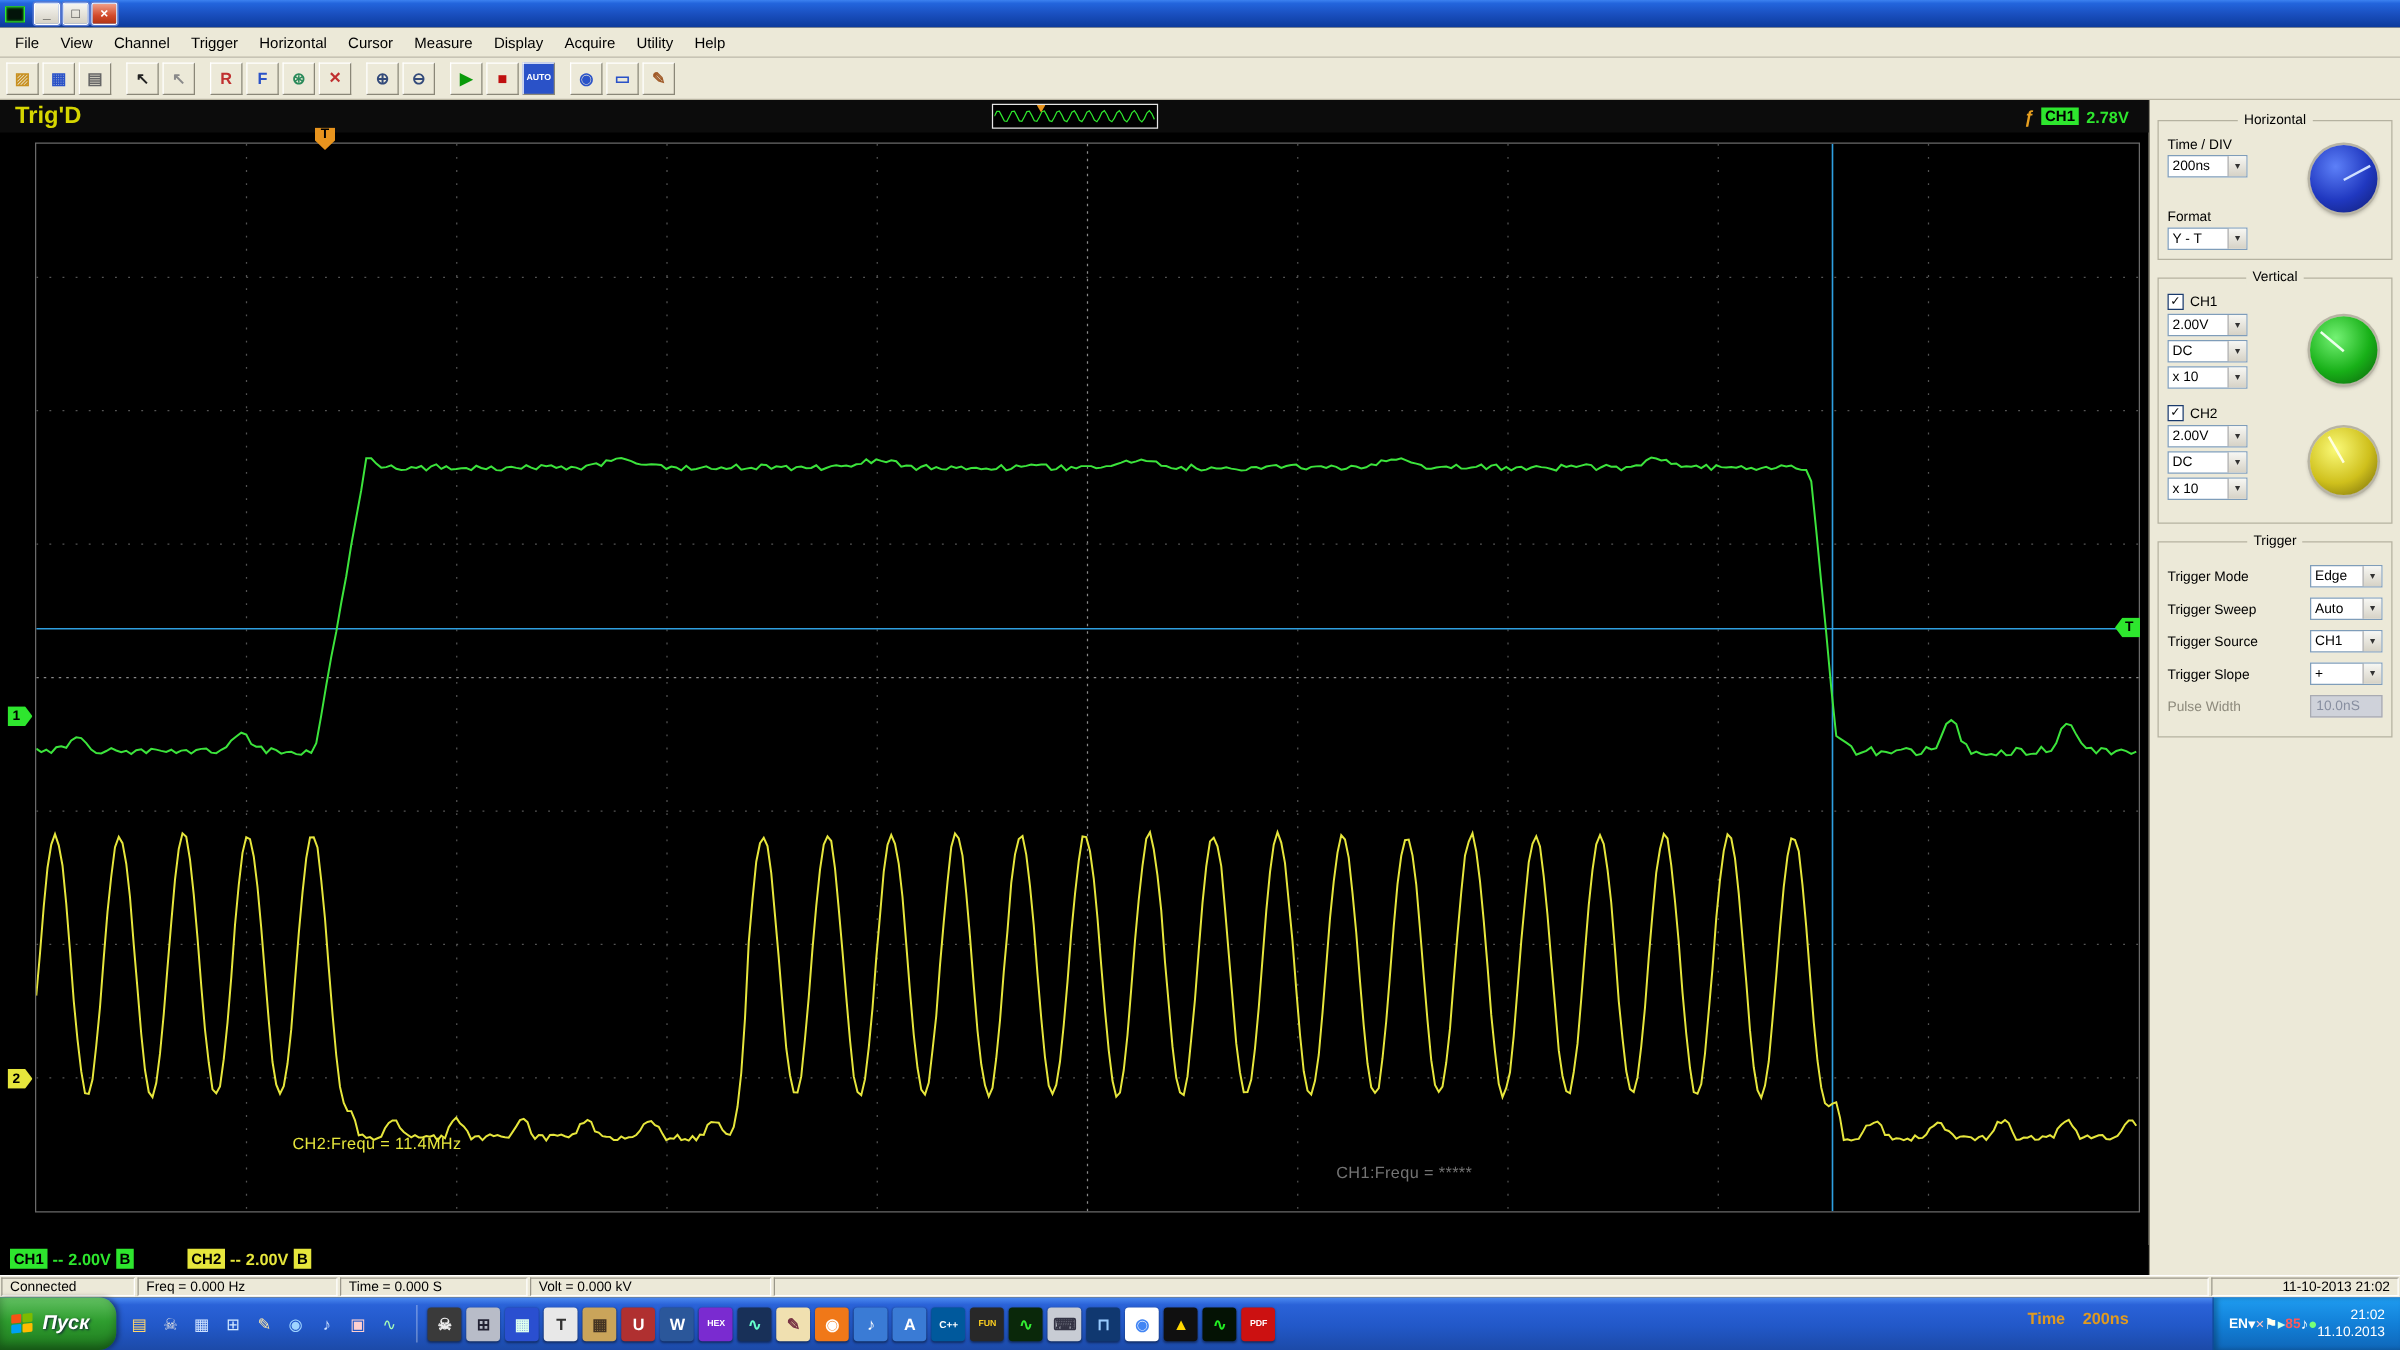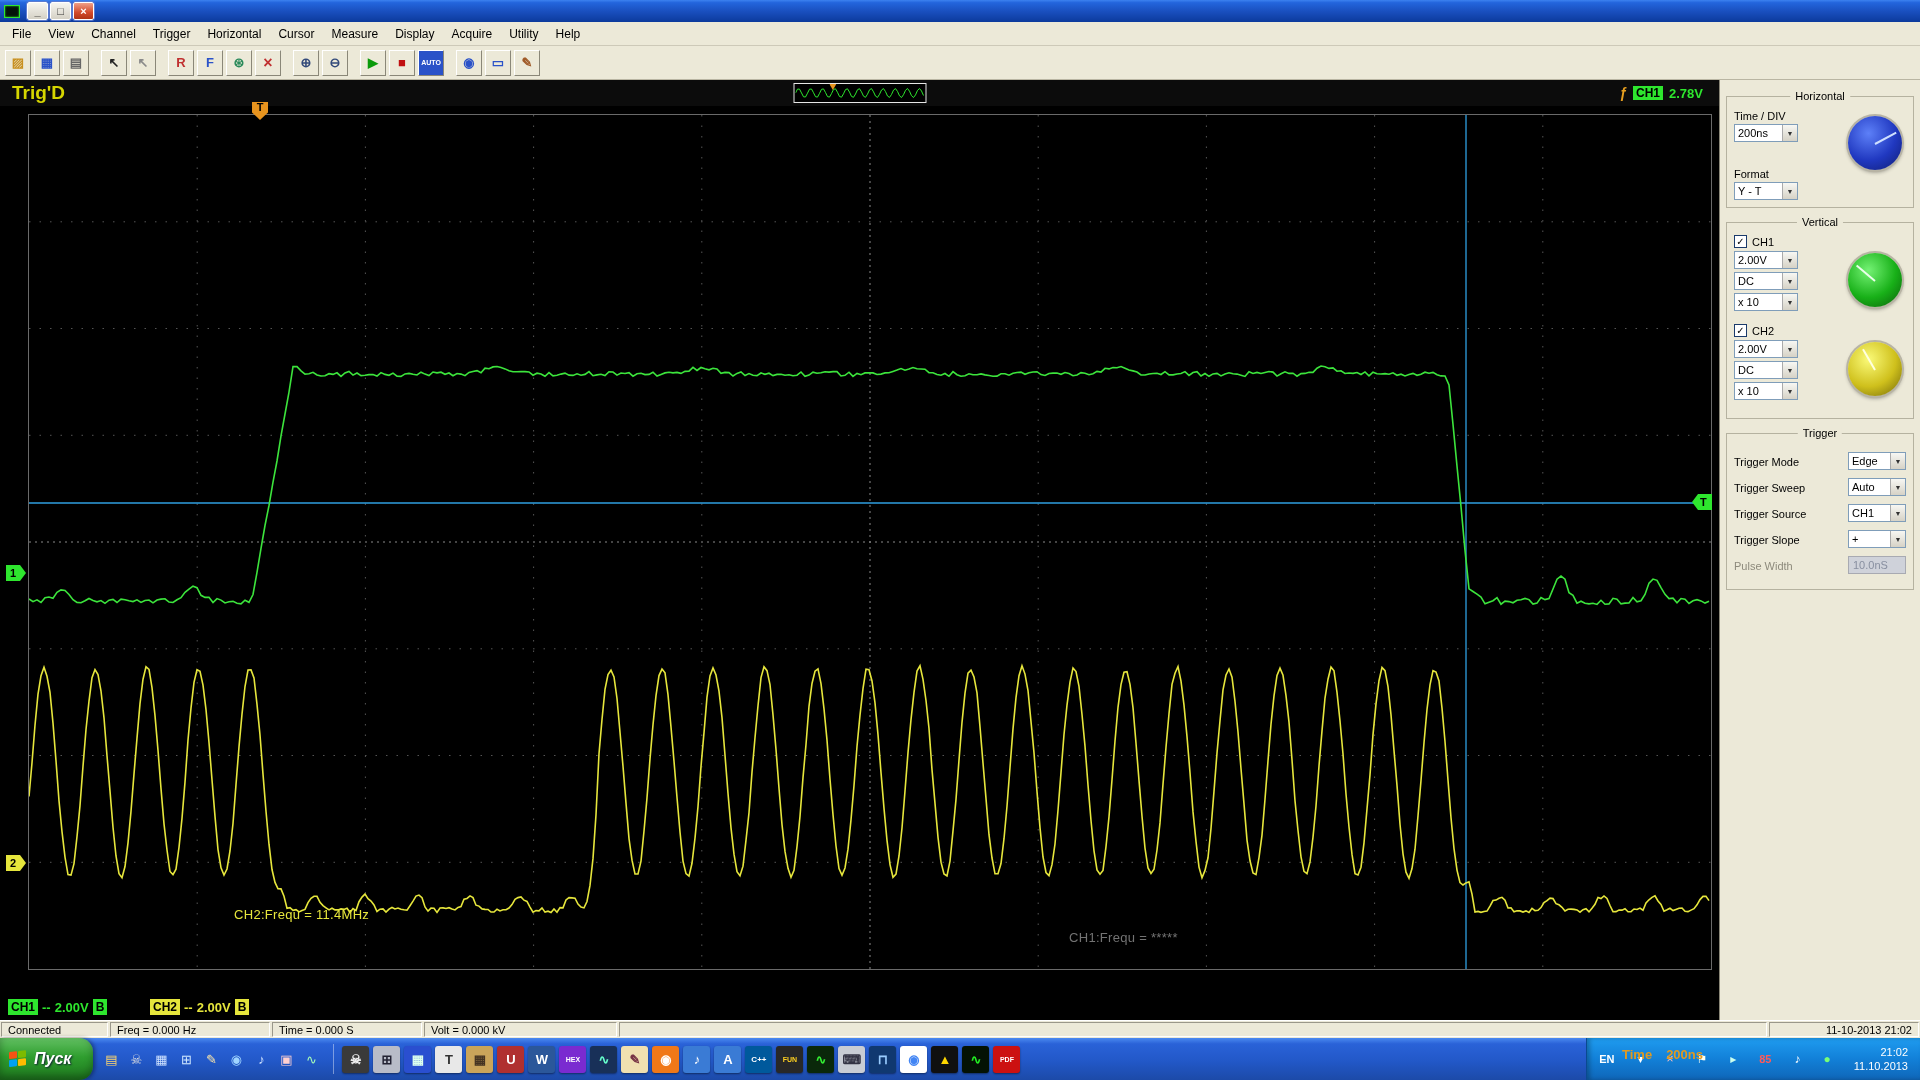--- a/index.html
+++ b/index.html
@@ -118,21 +118,21 @@
   .winflag { width:19px; height:17px; display:grid; grid-template-columns:8px 8px; grid-template-rows:7px 7px;
     gap:1px; transform:skewY(-6deg); }
   .winflag i { display:block; border-radius:1px; }
   .wf1 { background:#f65314; } .wf2 { background:#7cbb00; } .wf3 { background:#00a1f1; } .wf4 { background:#ffbb00; }
   .ql { display:flex; align-items:center; gap:3px; padding:0 7px; }
   .ql-icon { width:22px; height:22px; display:flex; align-items:center; justify-content:center; font-size:13px; }
   .tb-sep { width:1px; height:30px; background:rgba(255,255,255,.4); margin:0 4px; }
   .apps { display:flex; align-items:center; gap:4px; padding-left:4px; }
   .app-icon { width:27px; height:27px; border-radius:3px; display:flex; align-items:center; justify-content:center;
     font-size:13px; font-weight:bold; box-shadow:0 1px 2px rgba(0,0,0,.45); }
-  .tray { margin-left:auto; height:42px; display:flex; align-items:center; gap:23px; padding:0 12px 0 12px;
+  .tray { margin-left:auto; height:42px; display:flex; align-items:center; gap:0; padding:0 12px 0 12px;
     background:linear-gradient(180deg,#1f9cf0 0%,#1280d8 50%,#0f66b8 100%); border-left:1px solid #0a4a90;
     box-shadow:inset 3px 0 4px rgba(0,0,0,.25); color:#fff; font-size:11px; }
   .tray-lang { font-weight:bold; }
   .tray-icon { font-size:12px; }
   .badge-85 { color:#ff5a5a; font-weight:bold; }
   .clock { text-align:right; line-height:1.3; font-size:11px; }
 </style>
 </head>
 <body>
 

